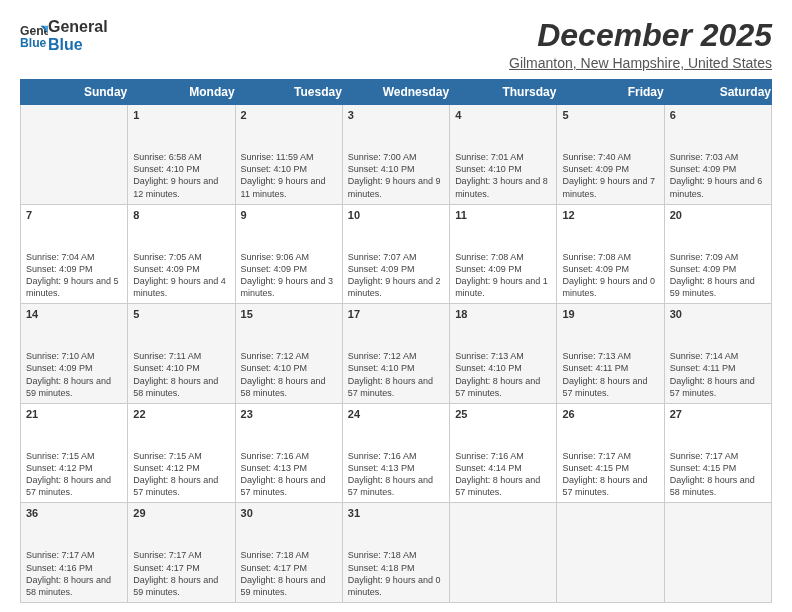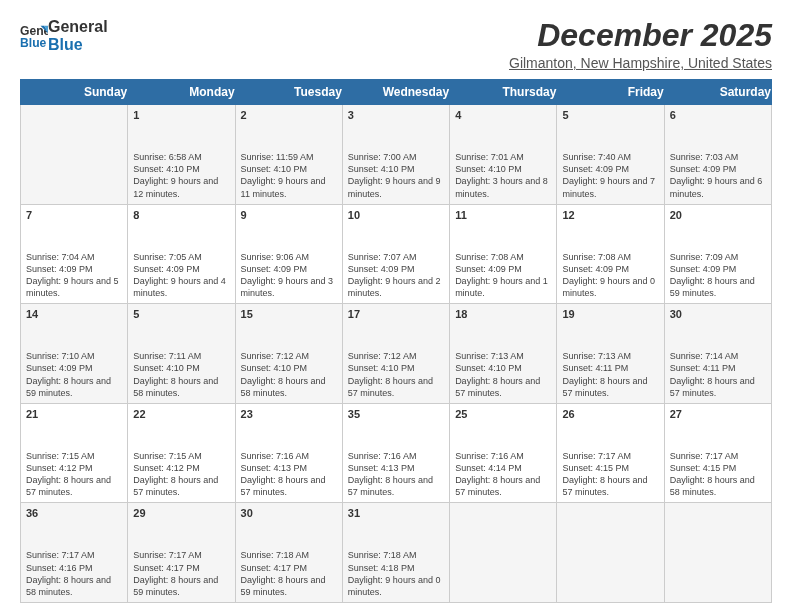--- a/index.html
+++ b/index.html
@@ -218,21 +218,21 @@
           </td>
           <td>
             <span class="day-number">22</span>
             <div class="day-info"><span>Sunrise: 7:15 AM</span><br><span>Sunset: 4:12 PM</span><br><span>Daylight: 8 hours and 57 minutes.</span></div>
           </td>
           <td>
             <span class="day-number">23</span>
             <div class="day-info"><span>Sunrise: 7:16 AM</span><br><span>Sunset: 4:13 PM</span><br><span>Daylight: 8 hours and 57 minutes.</span></div>
           </td>
           <td>
-            <span class="day-number">35</span>
+            <span class="day-number">24</span>
             <div class="day-info"><span>Sunrise: 7:16 AM</span><br><span>Sunset: 4:13 PM</span><br><span>Daylight: 8 hours and 57 minutes.</span></div>
           </td>
           <td>
             <span class="day-number">25</span>
             <div class="day-info"><span>Sunrise: 7:16 AM</span><br><span>Sunset: 4:14 PM</span><br><span>Daylight: 8 hours and 57 minutes.</span></div>
           </td>
           <td>
             <span class="day-number">26</span>
             <div class="day-info"><span>Sunrise: 7:17 AM</span><br><span>Sunset: 4:15 PM</span><br><span>Daylight: 8 hours and 57 minutes.</span></div>
           </td>

